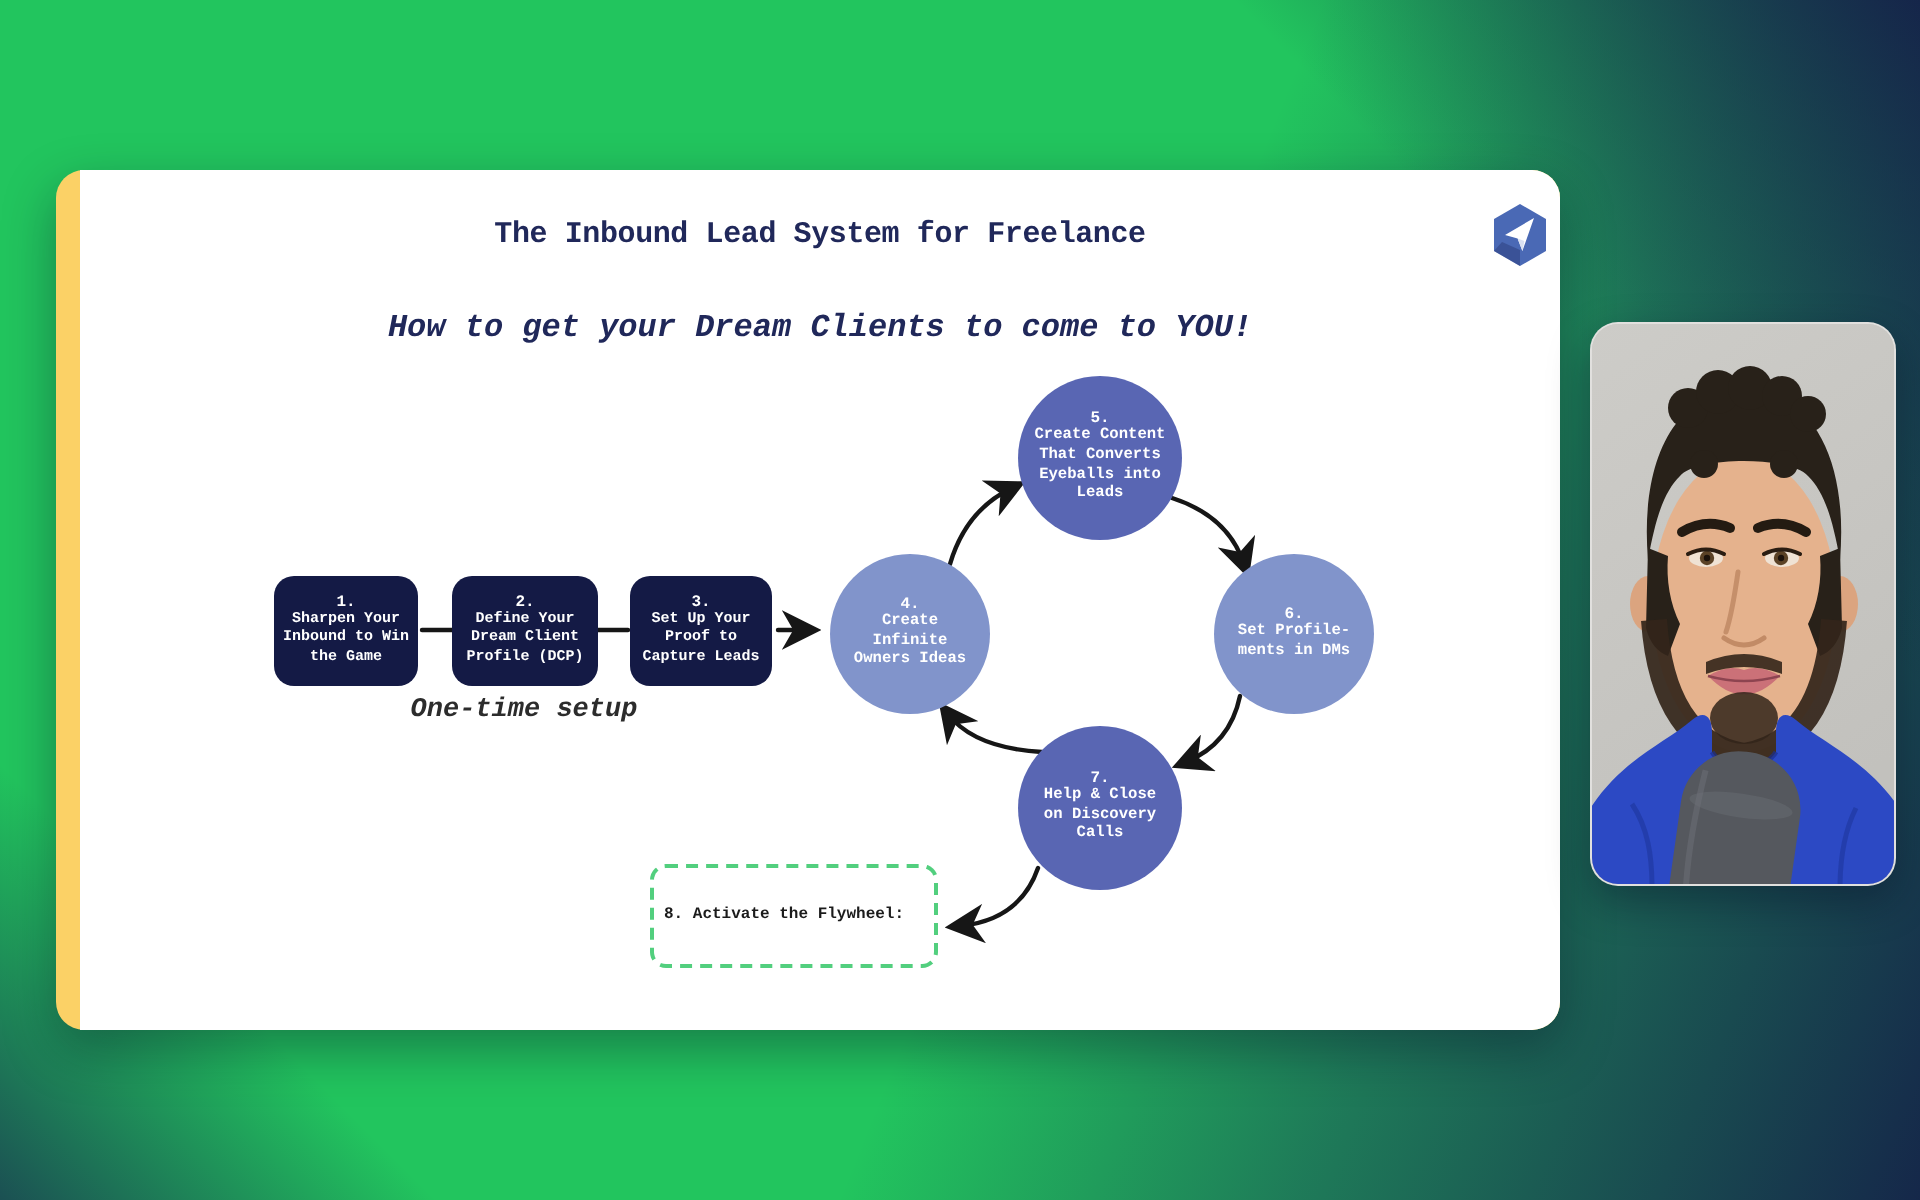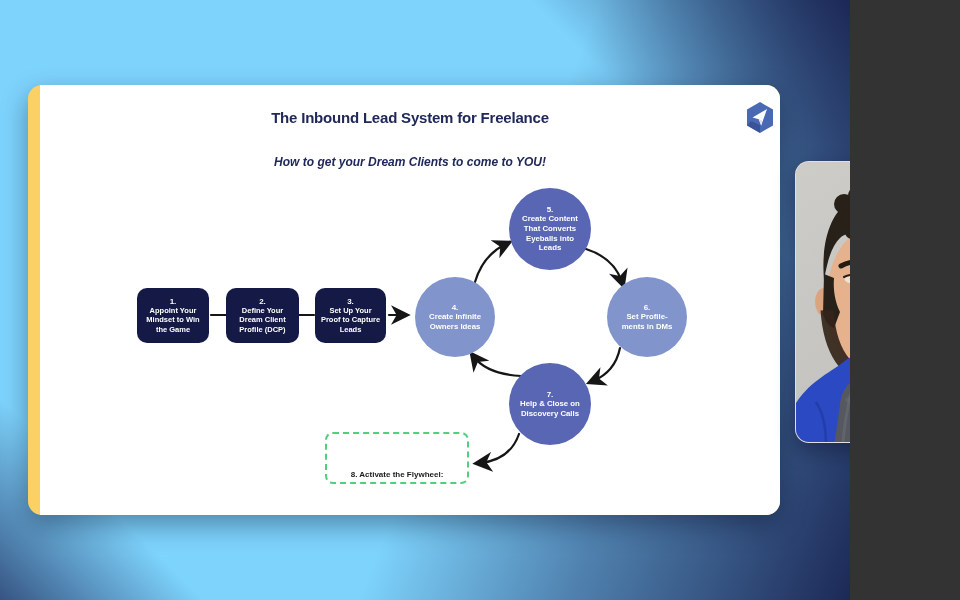--- a/index.html
+++ b/index.html
@@ -1,20 +1,20 @@
 <!DOCTYPE html>
 <html><head>
 <meta charset="utf-8">
 <style>
   html,body{margin:0;padding:0;background:#333;}
   *{box-sizing:border-box;}
   .stage{
-    position:relative;width:850px;height:600px;overflow:hidden;
-    background:#7dd3fc;
-    font-family:Liberation Sans, sans-serif;
+    position:relative;width:960px;height:600px;overflow:hidden;
+    background:#22c55e;
+    font-family:Liberation Mono, monospace;
   }
   
   .bg-shade-right{
     position:absolute;inset:0;
     background:linear-gradient(112deg, rgba(26,32,82,0) 55%, rgba(26,32,82,.45) 74%, rgba(20,26,72,.92) 100%);
   }
   .bg-shade-tr{
     position:absolute;inset:0;
     background:linear-gradient(225deg, rgba(20,26,72,.85) 0%, rgba(20,26,72,0) 22%);
   }
@@ -32,21 +32,21 @@
   .slide-inner{
     position:absolute;left:12px;top:0;right:0;bottom:0;
     background:#ffffff;border-radius:0 14px 14px 0;
   }
   .slide-title{
     position:absolute;left:60px;right:60px;top:22px;text-align:center;
     color:#20285a;font-weight:bold;font-size:15px;line-height:21px;letter-spacing:-.2px;
   }
   .slide-subtitle{
     position:absolute;left:60px;right:60px;top:70px;text-align:center;
-    color:#20285a;font-style:italic;font-weight:600;font-size:12px;
+    color:#20285a;font-style:italic;font-weight:600;font-size:16px;
   }
   .logo{position:absolute;left:705px;top:16px;width:30px;height:33px;}
 
   .setup-box{
     position:absolute;top:203px;height:55px;background:#141a45;border-radius:10px;
     color:#fff;display:flex;flex-direction:column;align-items:center;justify-content:center;
     text-align:center;padding:3px 4px;
   }
   .setup-box .num{font-weight:bold;font-size:8px;}
   .setup-box .lbl{font-weight:600;font-size:7.5px;line-height:9.5px;}
@@ -73,21 +73,21 @@
   .circle-7{left:469px;top:278px;width:82px;height:82px;}
 
   .center-text{
     position:absolute;left:447px;top:202px;width:126px;text-align:center;
     font-style:italic;font-weight:600;font-size:13px;line-height:20px;color:#1f1f1f;
   }
 
   .flywheel-box{
     position:absolute;left:285px;top:347px;width:144px;height:52px;
     border:2px dashed #52cf7e;border-radius:8px;background:#fff;
-    display:flex;align-items:flex-end;justify-content:center;
+    display:flex;flex-direction:column;align-items:flex-start;justify-content:center;
     text-align:center;padding:2px 5px;color:#1b1b1b;
   }
   .flywheel-box .fw-title{font-weight:bold;font-size:8px;line-height:10px;}
   .flywheel-box .fw-body{font-weight:500;font-size:8px;line-height:9.8px;}
 
   .arrows{position:absolute;left:0;top:0;width:752px;height:430px;pointer-events:none;}
 
   
   .webcam{
     position:absolute;left:795px;top:161px;width:153px;height:282px;
@@ -134,30 +134,31 @@
           <path d="M435,197 Q443,170 466,159" marker-end="url(#ah)"></path>
           <path d="M546,164 Q574,173 582,197" marker-end="url(#ah)"></path>
           <path d="M580,263 Q575,287 553,296" marker-end="url(#ah)"></path>
           <path d="M481,291 Q447,289 434,272" marker-end="url(#ah)"></path>
           <path d="M479,349 Q470,375 440,378" marker-end="url(#ah)"></path>
         </g>
       </svg>
 
       <div class="setup-box box-1">
         <span class="num">1.</span>
-        <span class="lbl">Appoint Your Mindset to Win the Game</span>
+        <span class="lbl">Sharpen Your Inbound to Win the Game</span>
       </div>
       <div class="setup-box box-2">
         <span class="num">2.</span>
         <span class="lbl">Define Your Dream Client Profile (DCP)</span>
       </div>
       <div class="setup-box box-3">
         <span class="num">3.</span>
         <span class="lbl">Set Up Your Proof to Capture Leads</span>
       </div>
+      <div class="setup-caption">One-time setup</div>
 
       <div class="cycle-circle c-light circle-4">
         <span class="num">4.</span>
         <span class="lbl">Create Infinite Owners Ideas</span>
       </div>
       <div class="cycle-circle c-dark circle-5">
         <span class="num">5.</span>
         <span class="lbl">Create Content That Converts Eyeballs into Leads</span>
       </div>
       <div class="cycle-circle c-light circle-6">

